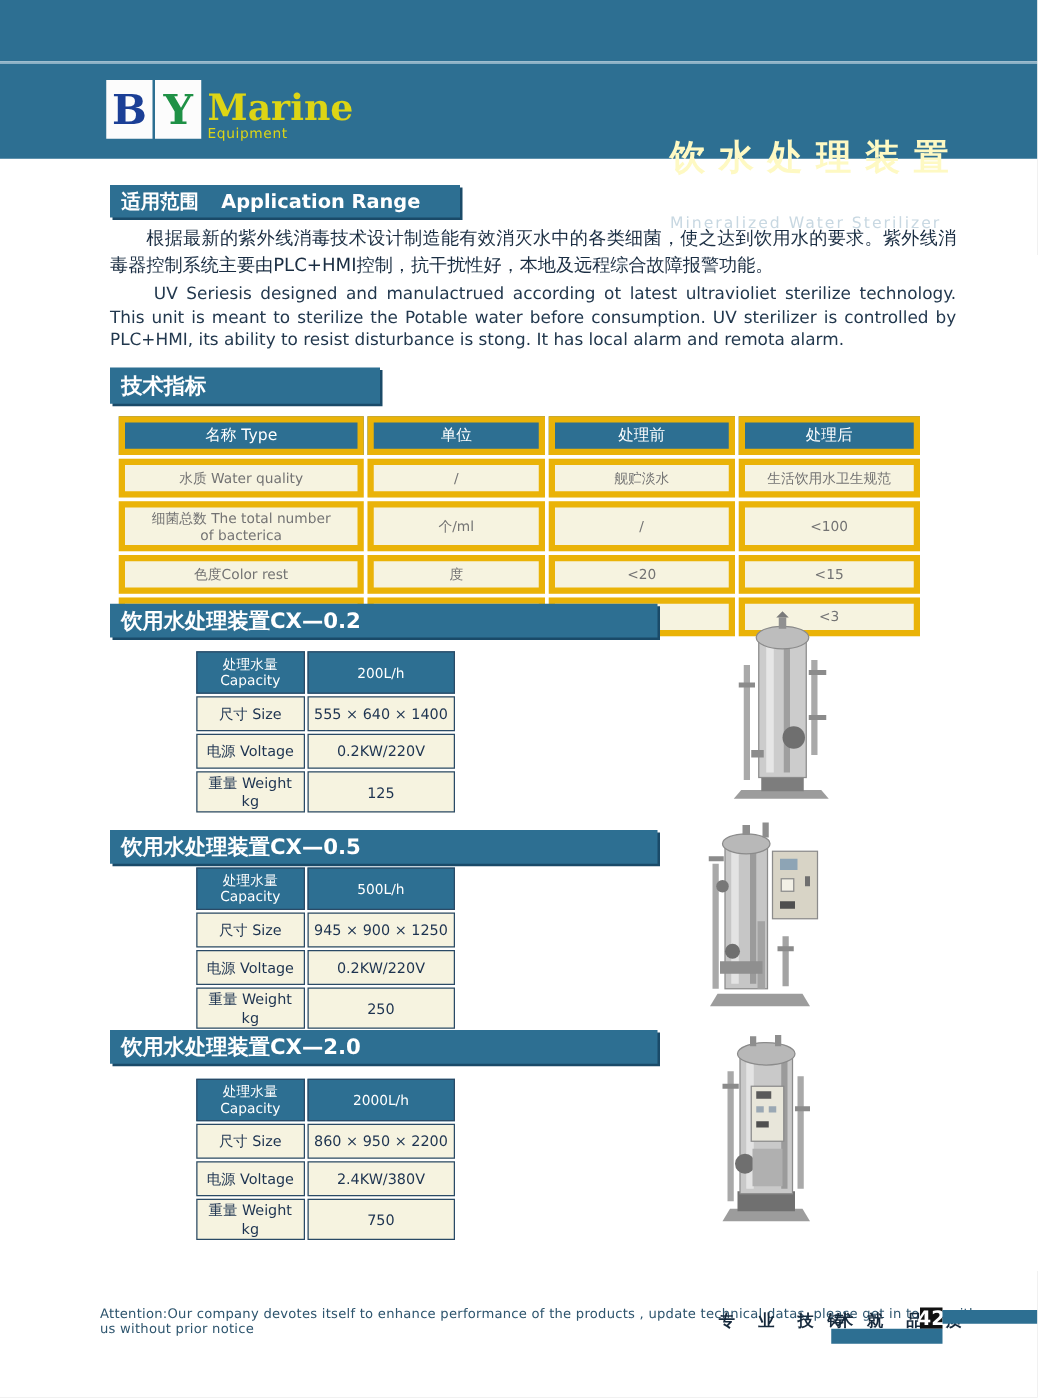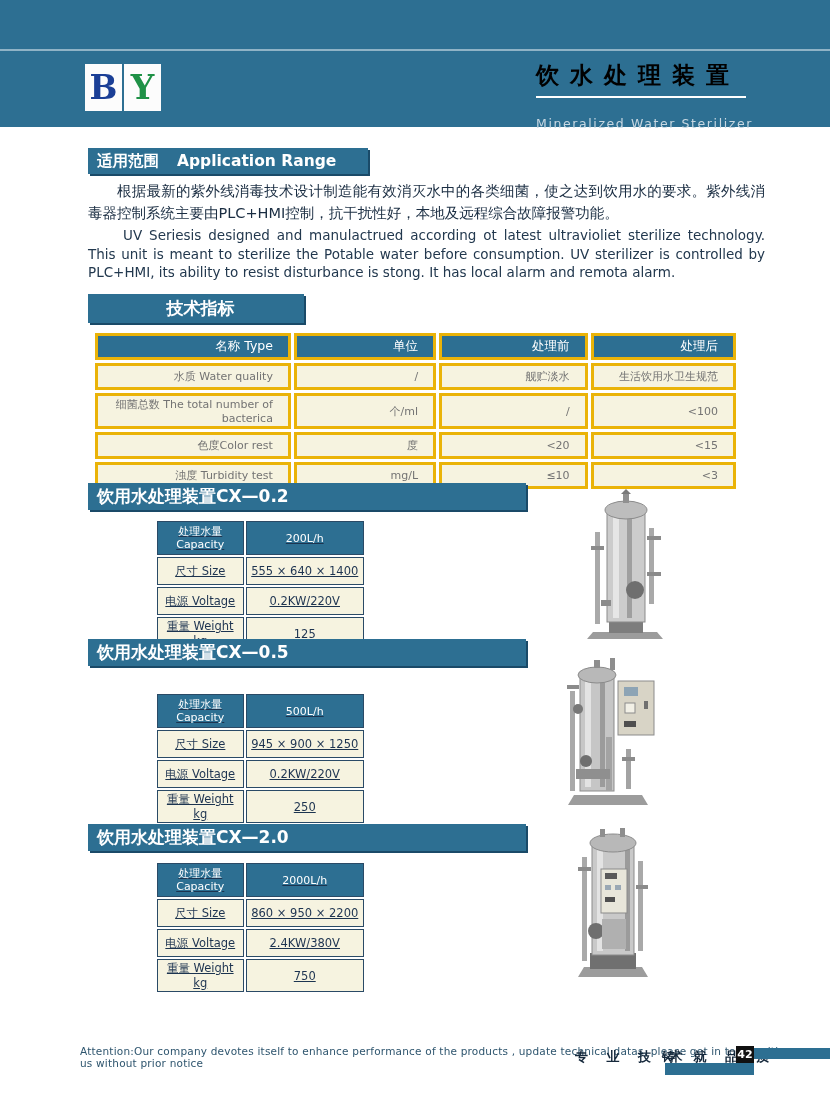--- a/index.html
+++ b/index.html
@@ -20,80 +20,84 @@
   }
   .logo-box.b{color:#1b3f96;}
   .logo-box.y{color:#1f9146;}
   .logo-text{display:flex;flex-direction:column;margin-left:3px;margin-top:9px;}
   .brand{
     font-family:"DejaVu Serif","Liberation Serif",serif;font-weight:bold;
     font-size:29px;line-height:27px;color:#ddd515;
   }
   .brand-sub{font-size:11px;color:#ddd515;letter-spacing:0.5px;margin-top:0px;}
   .title-block{position:absolute;right:82px;top:9px;width:212px;text-align:left;}
-  .title-cn{font-size:23px;font-weight:bold;color:#000000;letter-spacing:11px;white-space:nowrap;}
+  .title-cn{font-size:28px;font-weight:bold;color:#fef9c3;letter-spacing:11px;white-space:nowrap;margin-top:47px;}
   .title-rule{height:2px;background:#ffffff;margin-top:5px;width:210px;}
   .title-en{font-size:12.5px;color:#c8d8e2;letter-spacing:1.6px;margin-top:18px;white-space:nowrap;}
   
   .banner{
     position:absolute;background:#2d6f92;color:#ffffff;font-weight:bold;
     display:flex;align-items:center;padding-left:9px;box-sizing:border-box;
     box-shadow:2px 2px 0 0 #1a4a68;
   }
   .banner-app{left:88px;top:148px;width:280px;height:26px;font-size:15.5px;}
   .banner .gap{display:inline-block;width:18px;}
-  .banner-tech{left:88px;top:294px;width:216px;height:29px;font-size:17px;justify-content:center;}
+  .banner-tech{left:88px;top:294px;width:216px;height:29px;font-size:17px;}
   .banner-prod{left:88px;width:438px;height:27px;font-size:17px;}
-  .bp0{top:483px;} .bp1{top:639px;} .bp2{top:824px;}
+  .bp0{top:483px;} .bp1{top:664px;} .bp2{top:824px;}
   
   .para{position:absolute;left:88px;width:677px;text-align:justify;}
   .para-cn{top:181px;font-size:14.5px;line-height:21.5px;color:#1a2d42;text-indent:2em;}
   .para-en{top:226px;font-size:13.5px;line-height:18.5px;color:#22384e;text-indent:2.6em;}
   
   .tech-table{position:absolute;left:92px;top:330px;width:647px;border-collapse:separate;border-spacing:3px;}
   .tech-table th,.tech-table td{
-    border:3px solid #eab308;text-align:right;vertical-align:middle;height:19px;padding:1px 15px;
+    border:5px solid #eab308;text-align:center;vertical-align:middle;height:19px;padding:1px 15px;
   }
   .tech-table th{background:#2d6f92;color:#ffffff;font-size:12.5px;font-weight:normal;}
   .tech-table td{background:#f6f3e0;color:#737373;font-size:11px;}
   
-  .prod-table{position:absolute;left:155px;border-collapse:separate;border-spacing:2px;width:211px;text-decoration:underline;}
+  .prod-table{position:absolute;left:155px;border-collapse:separate;border-spacing:2px;width:211px;}
   .pt0{top:519px;} .pt1{top:692px;} .pt2{top:861px;}
   .prod-table td{border:1px solid #2a4a66;text-align:center;vertical-align:middle;padding:1px 2px;}
   .prod-table .hdr td{background:#2d6f92;color:#ffffff;font-size:11px;height:30px;line-height:13px;}
   .prod-table .row td{background:#f6f3e0;color:#1d3350;font-size:11.5px;height:24px;}
   .prod-table .lab{width:84px;} .prod-table .val{width:117px;}
   
   .photo{position:absolute;}
   .ph0{left:583px;top:488px;width:84px;height:152px;}
   .ph1{left:566px;top:657px;width:100px;height:150px;}
   .ph2{left:576px;top:827px;width:76px;height:152px;}
   
   .note-cn{position:absolute;left:80px;top:1006px;width:700px;font-size:11.5px;color:#1c3450;}
   .note-en{position:absolute;left:80px;top:1045px;width:710px;font-size:10.5px;color:#2e556e;letter-spacing:0.2px;}
   .slogan{position:absolute;top:1048px;font-size:13px;font-weight:bold;color:#16293c;letter-spacing:7px;white-space:nowrap;}
   .slogan-left{left:575px;} .slogan-right{left:662px;}
   .page-num{
     position:absolute;left:736px;top:1046px;width:18px;height:17px;background:#111111;color:#ffffff;
-    font-size:11px;font-weight:bold;display:flex;align-items:center;justify-content:center;
+    font-size:16px;font-weight:bold;display:flex;align-items:center;justify-content:center;
   }
   .foot-bar-right{position:absolute;left:754px;top:1048px;width:76px;height:11px;background:#2d6f92;}
   .foot-bar-under{position:absolute;left:665px;top:1063px;width:89px;height:12px;background:#2d6f92;}
 </style>
 </head>
 <body>
 
 <div class="page">
 
   <div class="top-band"></div>
   <div class="band-sep"></div>
   <div class="header-band">
     <div class="logo">
       <span class="logo-box b">B</span>
       <span class="logo-box y">Y</span>
+      <span class="logo-text">
+        <span class="brand">Marine</span>
+        <span class="brand-sub">Equipment</span>
+      </span>
     </div>
     <div class="title-block">
       <div class="title-cn">饮水处理装置</div>
       <div class="title-rule"></div>
       <div class="title-en">Mineralized Water Sterilizer</div>
     </div>
   </div>
 
   <div class="banner banner-app">
     <span>适用范围</span>

